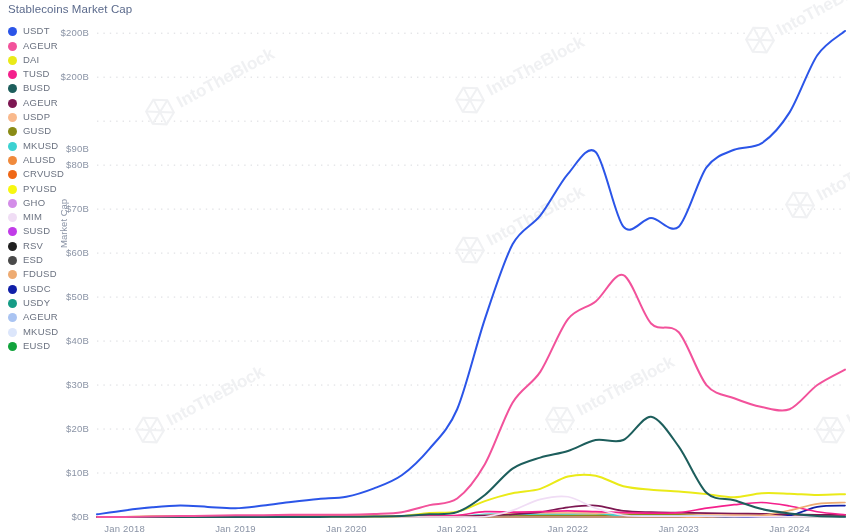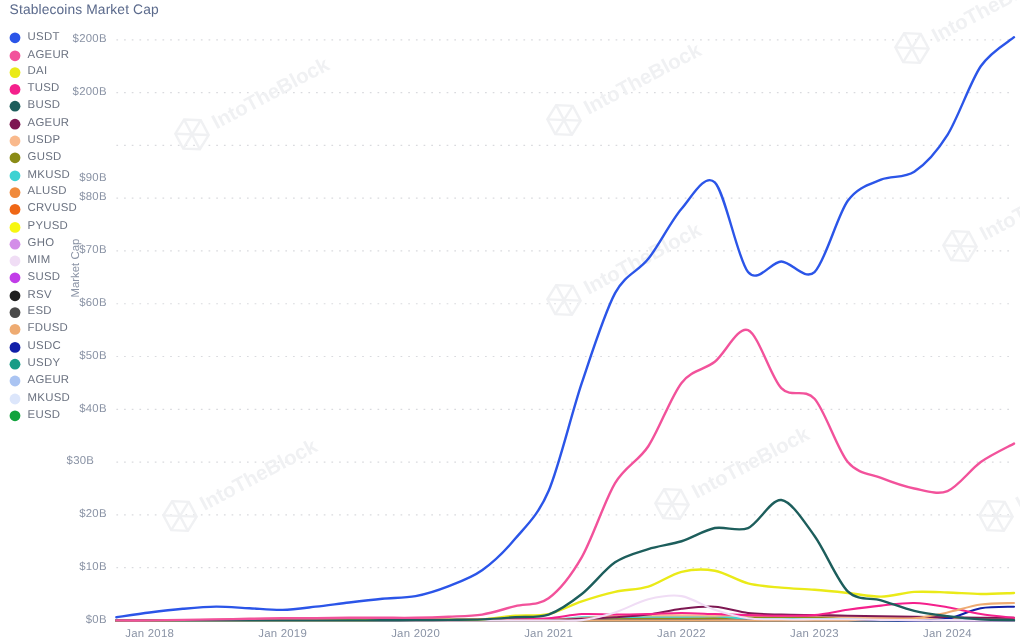--- a/index.html
+++ b/index.html
@@ -253,21 +253,21 @@
         <path d="M97.00,517.00 C101.26,517.00 116.18,517.07 124.70,517.00 C133.23,516.93 143.88,516.70 152.41,516.56 C160.93,516.42 171.59,516.26 180.11,516.12 C188.64,515.99 199.29,515.82 207.81,515.68 C216.34,515.55 226.99,515.31 235.52,515.24 C244.04,515.17 254.70,515.31 263.22,515.24 C271.75,515.17 282.40,514.87 290.93,514.80 C299.45,514.73 310.11,514.80 318.63,514.80 C327.15,514.80 337.81,514.94 346.33,514.80 C354.86,514.67 365.51,514.33 374.04,513.92 C382.56,513.52 393.22,513.52 401.74,512.16 C410.26,510.81 420.92,507.22 429.44,505.12 C437.97,503.03 448.62,504.82 457.15,498.53 C465.67,492.23 476.33,478.97 484.85,464.22 C493.38,449.47 504.03,416.86 512.56,402.65 C521.08,388.44 531.74,384.71 540.26,371.86 C548.78,359.00 559.44,329.91 567.96,319.08 C576.49,308.25 587.14,308.25 595.67,301.49 C604.19,294.72 614.85,271.71 623.37,275.10 C631.89,278.48 642.55,314.68 651.07,323.48 C659.60,332.27 670.25,322.80 678.78,332.27 C687.30,341.75 697.96,374.90 706.48,385.05 C715.01,395.20 725.66,394.86 734.19,398.25 C742.71,401.63 753.36,405.35 761.89,407.04 C770.41,408.74 781.07,412.63 789.59,409.24 C798.12,405.86 808.77,391.14 817.30,385.05 C825.82,378.96 840.74,372.03 845.00,369.66" fill="none" stroke="#f2529b" stroke-width="2" stroke-linecap="round" stroke-linejoin="round"></path>
         <path d="M97.00,514.36 C101.26,513.75 116.18,511.49 124.70,510.40 C133.23,509.32 143.88,508.07 152.41,507.32 C160.93,506.58 171.59,505.63 180.11,505.56 C188.64,505.50 199.29,506.48 207.81,506.88 C216.34,507.29 226.99,508.41 235.52,508.20 C244.04,508.00 254.70,506.51 263.22,505.56 C271.75,504.62 282.40,503.06 290.93,502.05 C299.45,501.03 310.11,499.78 318.63,498.97 C327.15,498.16 337.81,498.39 346.33,496.77 C354.86,495.14 365.51,491.73 374.04,488.41 C382.56,485.10 393.22,481.31 401.74,475.22 C410.26,469.13 420.92,458.98 429.44,448.83 C437.97,438.68 448.62,429.20 457.15,409.24 C465.67,389.28 476.33,344.45 484.85,319.08 C493.38,293.71 504.03,260.21 512.56,244.31 C521.08,228.41 531.74,226.55 540.26,215.72 C548.78,204.89 559.44,183.75 567.96,173.94 C576.49,164.13 587.14,143.83 595.67,151.95 C604.19,160.07 614.85,216.57 623.37,226.72 C631.89,236.87 642.55,217.92 651.07,217.92 C659.60,217.92 670.25,234.50 678.78,226.72 C687.30,218.94 697.96,179.18 706.48,167.34 C715.01,155.50 725.66,153.47 734.19,149.75 C742.71,146.03 753.36,148.90 761.89,143.15 C770.41,137.40 781.07,125.90 789.59,112.36 C798.12,98.83 808.77,67.70 817.30,55.19 C825.82,42.67 840.74,34.72 845.00,31.00" fill="none" stroke="#2b55e8" stroke-width="2" stroke-linecap="round" stroke-linejoin="round"></path>
       </svg>
   </div>
 
   <div class="ylabel-text">Market Cap</div>
   <div id="yticks">
       <div class="ytick" style="left: 45px; top: 511px;">$0B</div>
       <div class="ytick" style="left: 45px; top: 467.018px;">$10B</div>
       <div class="ytick" style="left: 45px; top: 423.035px;">$20B</div>
-      <div class="ytick" style="left: 45px; top: 379.053px; text-align: center;">$30B</div>
+      <div class="ytick" style="left: 45px; top: 379.053px;">$30B</div>
       <div class="ytick" style="left: 45px; top: 335.071px;">$40B</div>
       <div class="ytick" style="left: 45px; top: 291.088px;">$50B</div>
       <div class="ytick" style="left: 45px; top: 247.106px;">$60B</div>
       <div class="ytick" style="left: 45px; top: 203.124px;">$70B</div>
       <div class="ytick" style="left: 45px; top: 159.142px;">$80B</div>
       <div class="ytick" style="left: 45px; top: 115.159px; margin-top: 28px;">$90B</div>
       <div class="ytick" style="left: 45px; top: 71.177px;">$200B</div>
       <div class="ytick" style="left: 45px; top: 27.1947px;">$200B</div>
     </div>
   <div id="xticks">

